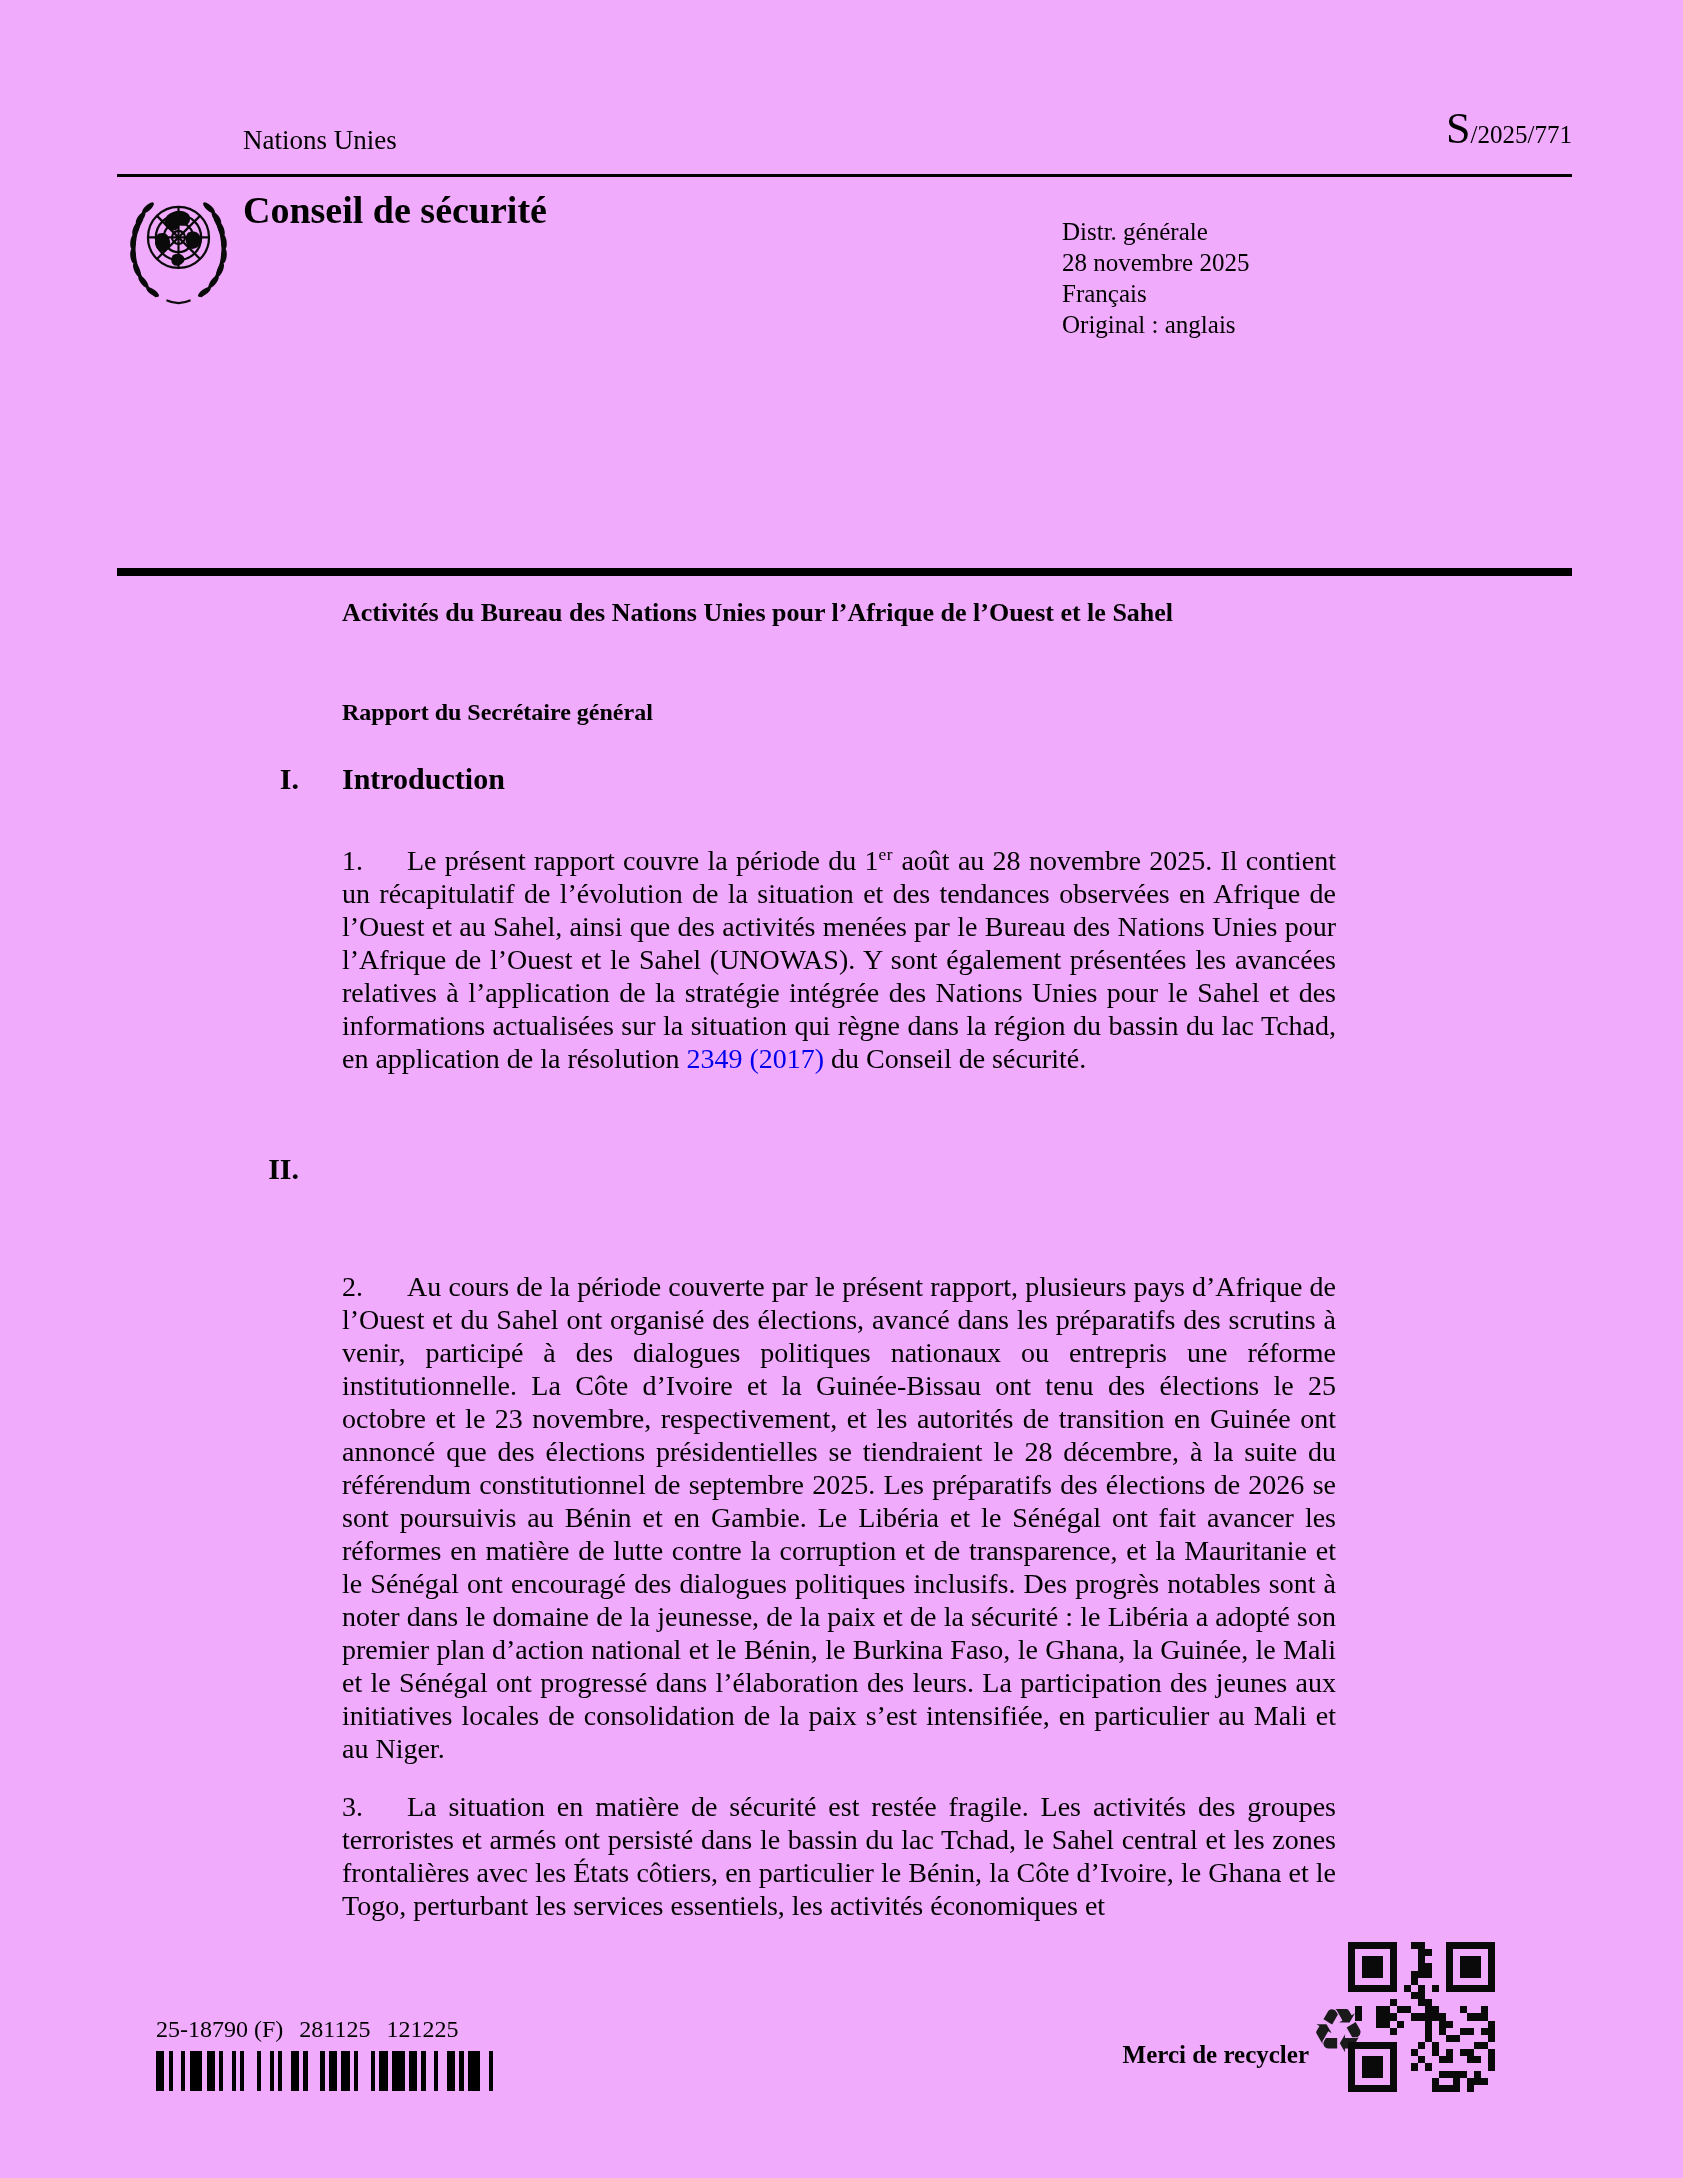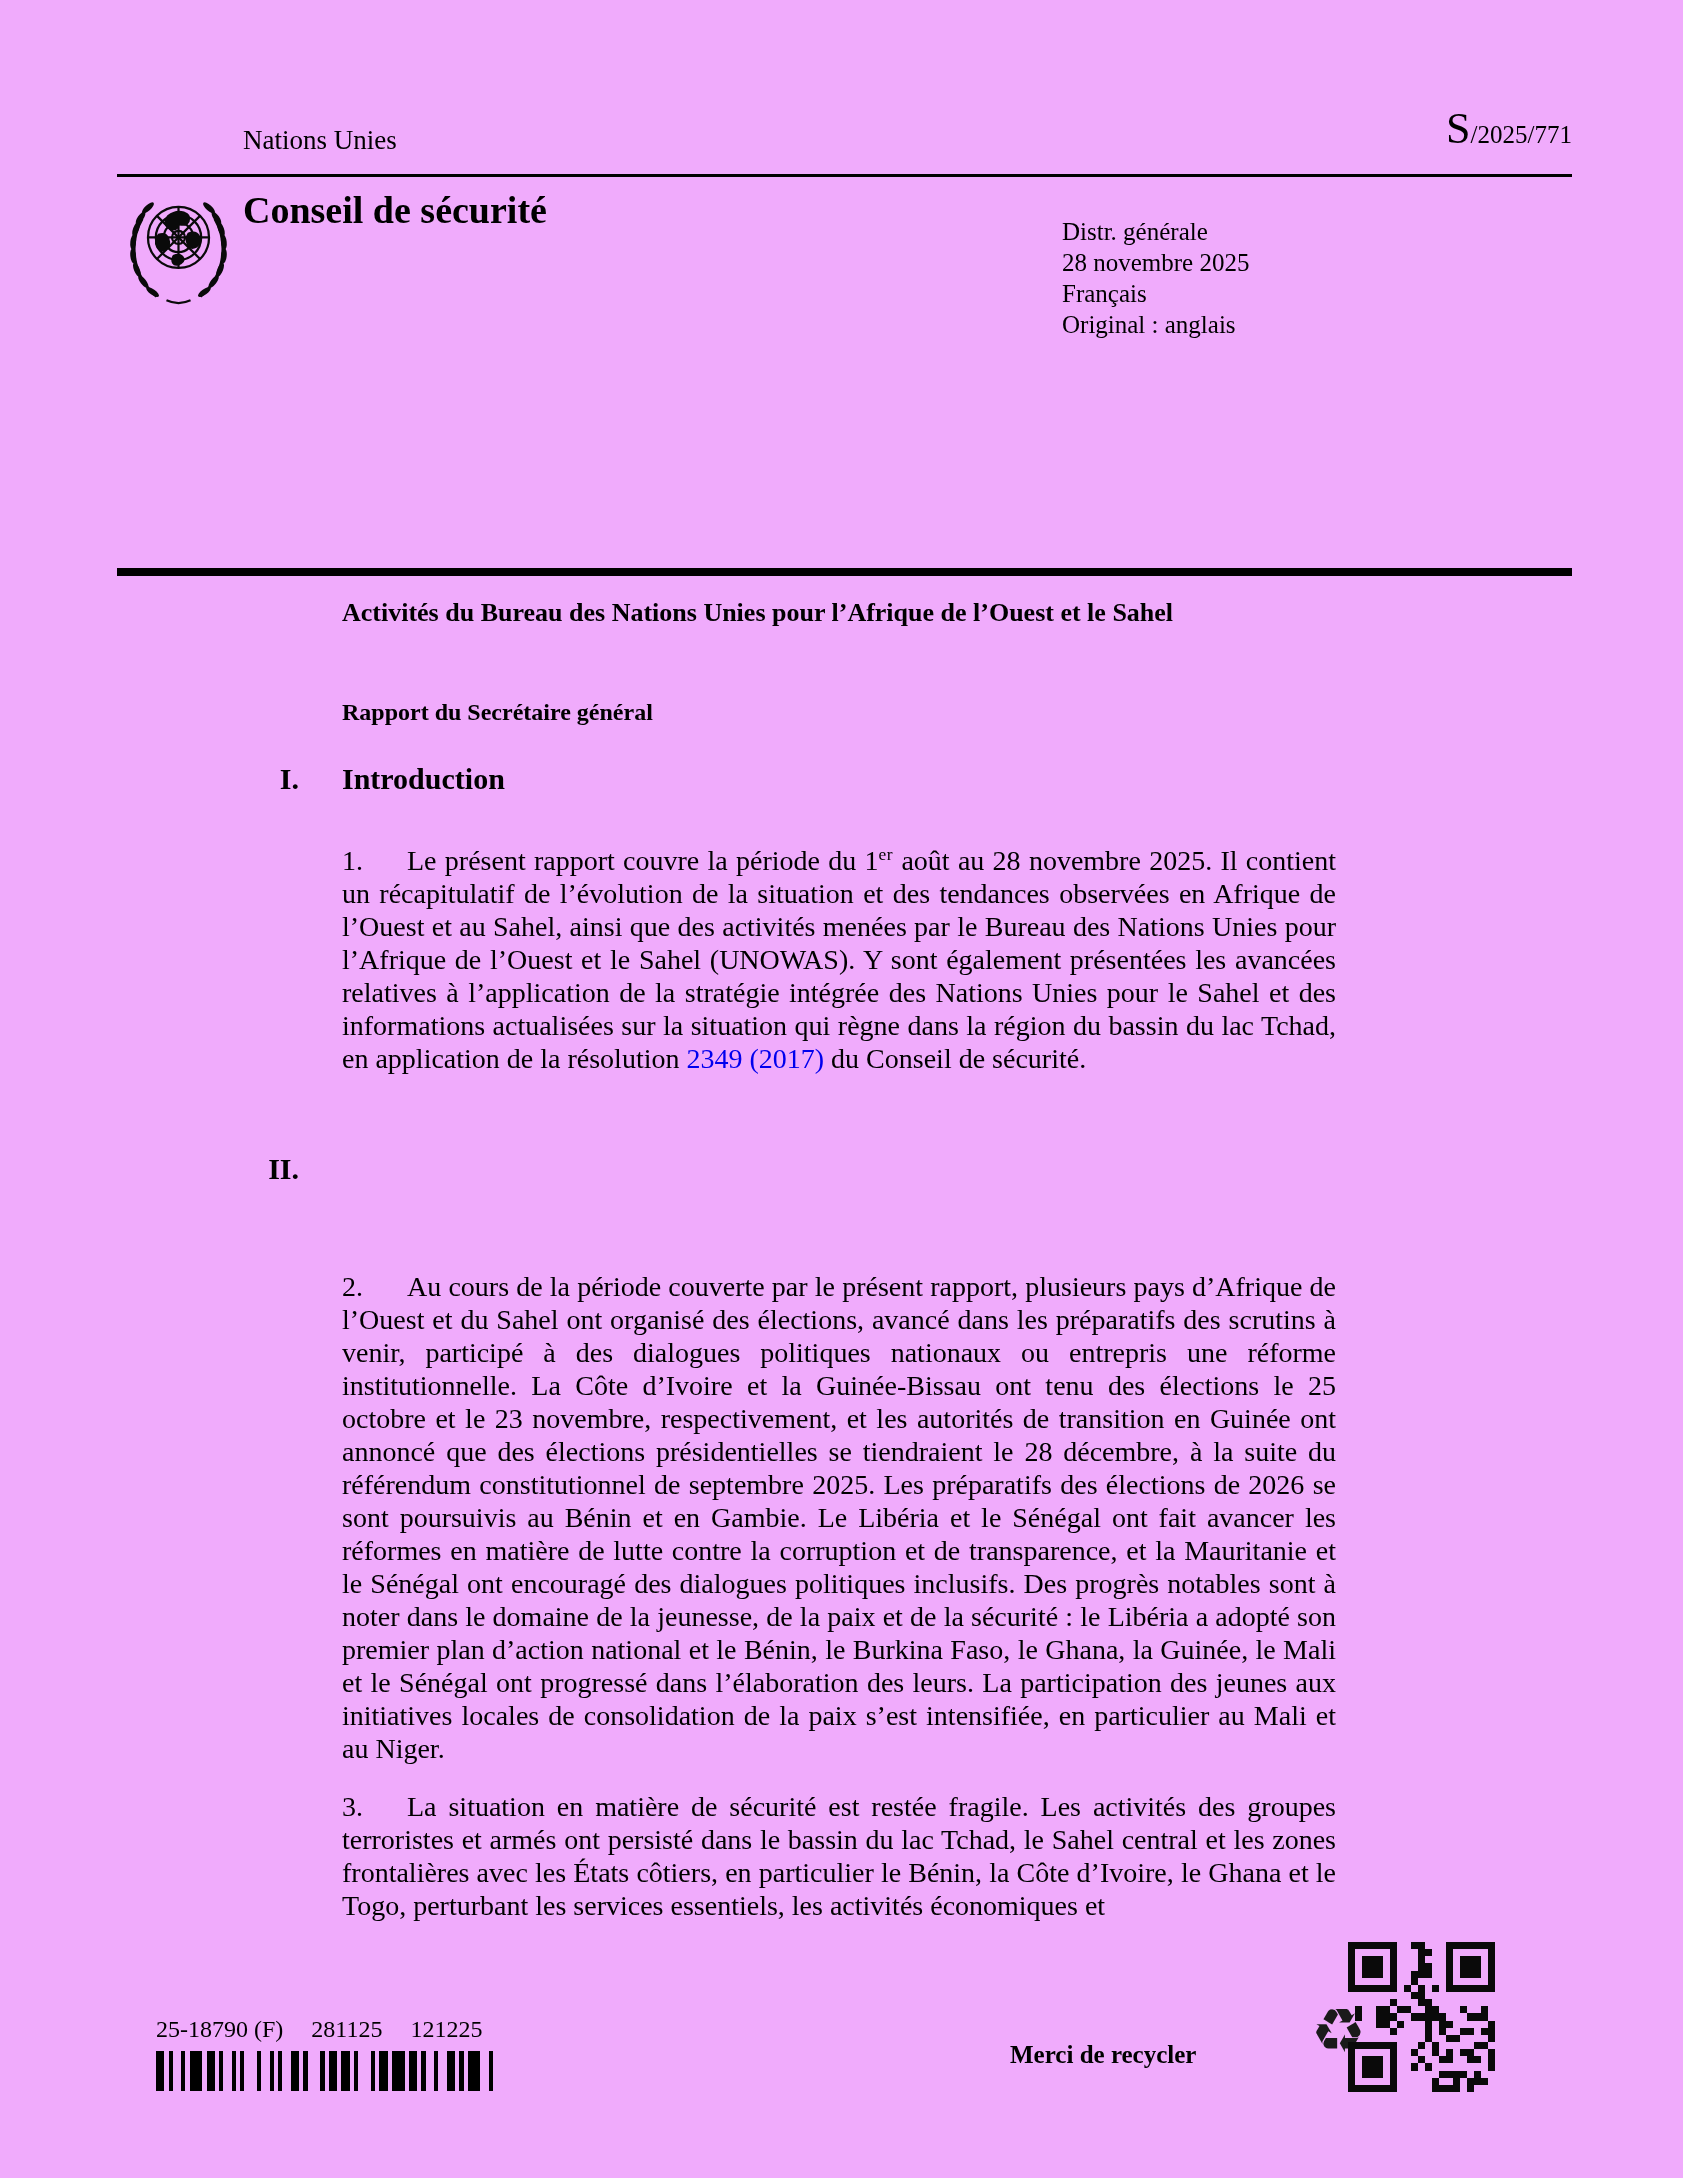--- a/index.html
+++ b/index.html
@@ -23,23 +23,23 @@
   .hnum1{top:762px}
   .hnum2{top:1152px}
   .h-intro{left:342px;top:762px;font-size:30px;font-weight:700}
   .h-sec2{left:342px;top:1152px;width:931px;font-size:30px;font-weight:700;line-height:46px}
   .para{position:absolute;left:342px;width:994px;font-size:28px;line-height:33px;
         text-align:justify;margin:0;hyphens:none}
   .p1{top:838px}.p2{top:1270px}.p3{top:1790px}
   .pnum{display:inline-block;width:65px}
   sup.ord{font-size:0.62em;vertical-align:super;letter-spacing:0.5px}
   a.res-link{color:#0000EE;text-decoration:none;cursor:pointer}
-  .footer-id{left:156px;top:2016px;font-size:24px;display:flex;gap:28px;white-space:nowrap}
+  .footer-id{left:156px;top:2016px;font-size:24px;display:flex;gap:16px;white-space:nowrap}
   .barcode-wrap{left:156px;top:2051px}
-  .recycle-label{left:1010px;top:2041px;width:299px;font-size:25px;font-weight:700}
+  .recycle-label{left:1010px;top:2041px;width:299px;text-align:right;font-size:25px;font-weight:700}
   .recycle-glyph{left:1311px;top:2000px;font-size:61px;line-height:1;
                  font-family:"DejaVu Sans",sans-serif;color:#1a1a1a}
   .qr-wrap{left:1348px;top:1942px}
   .emblem-wrap{left:123px;top:188px}
 </style>
 </head>
 <body>
 
 <div class="page">
 

